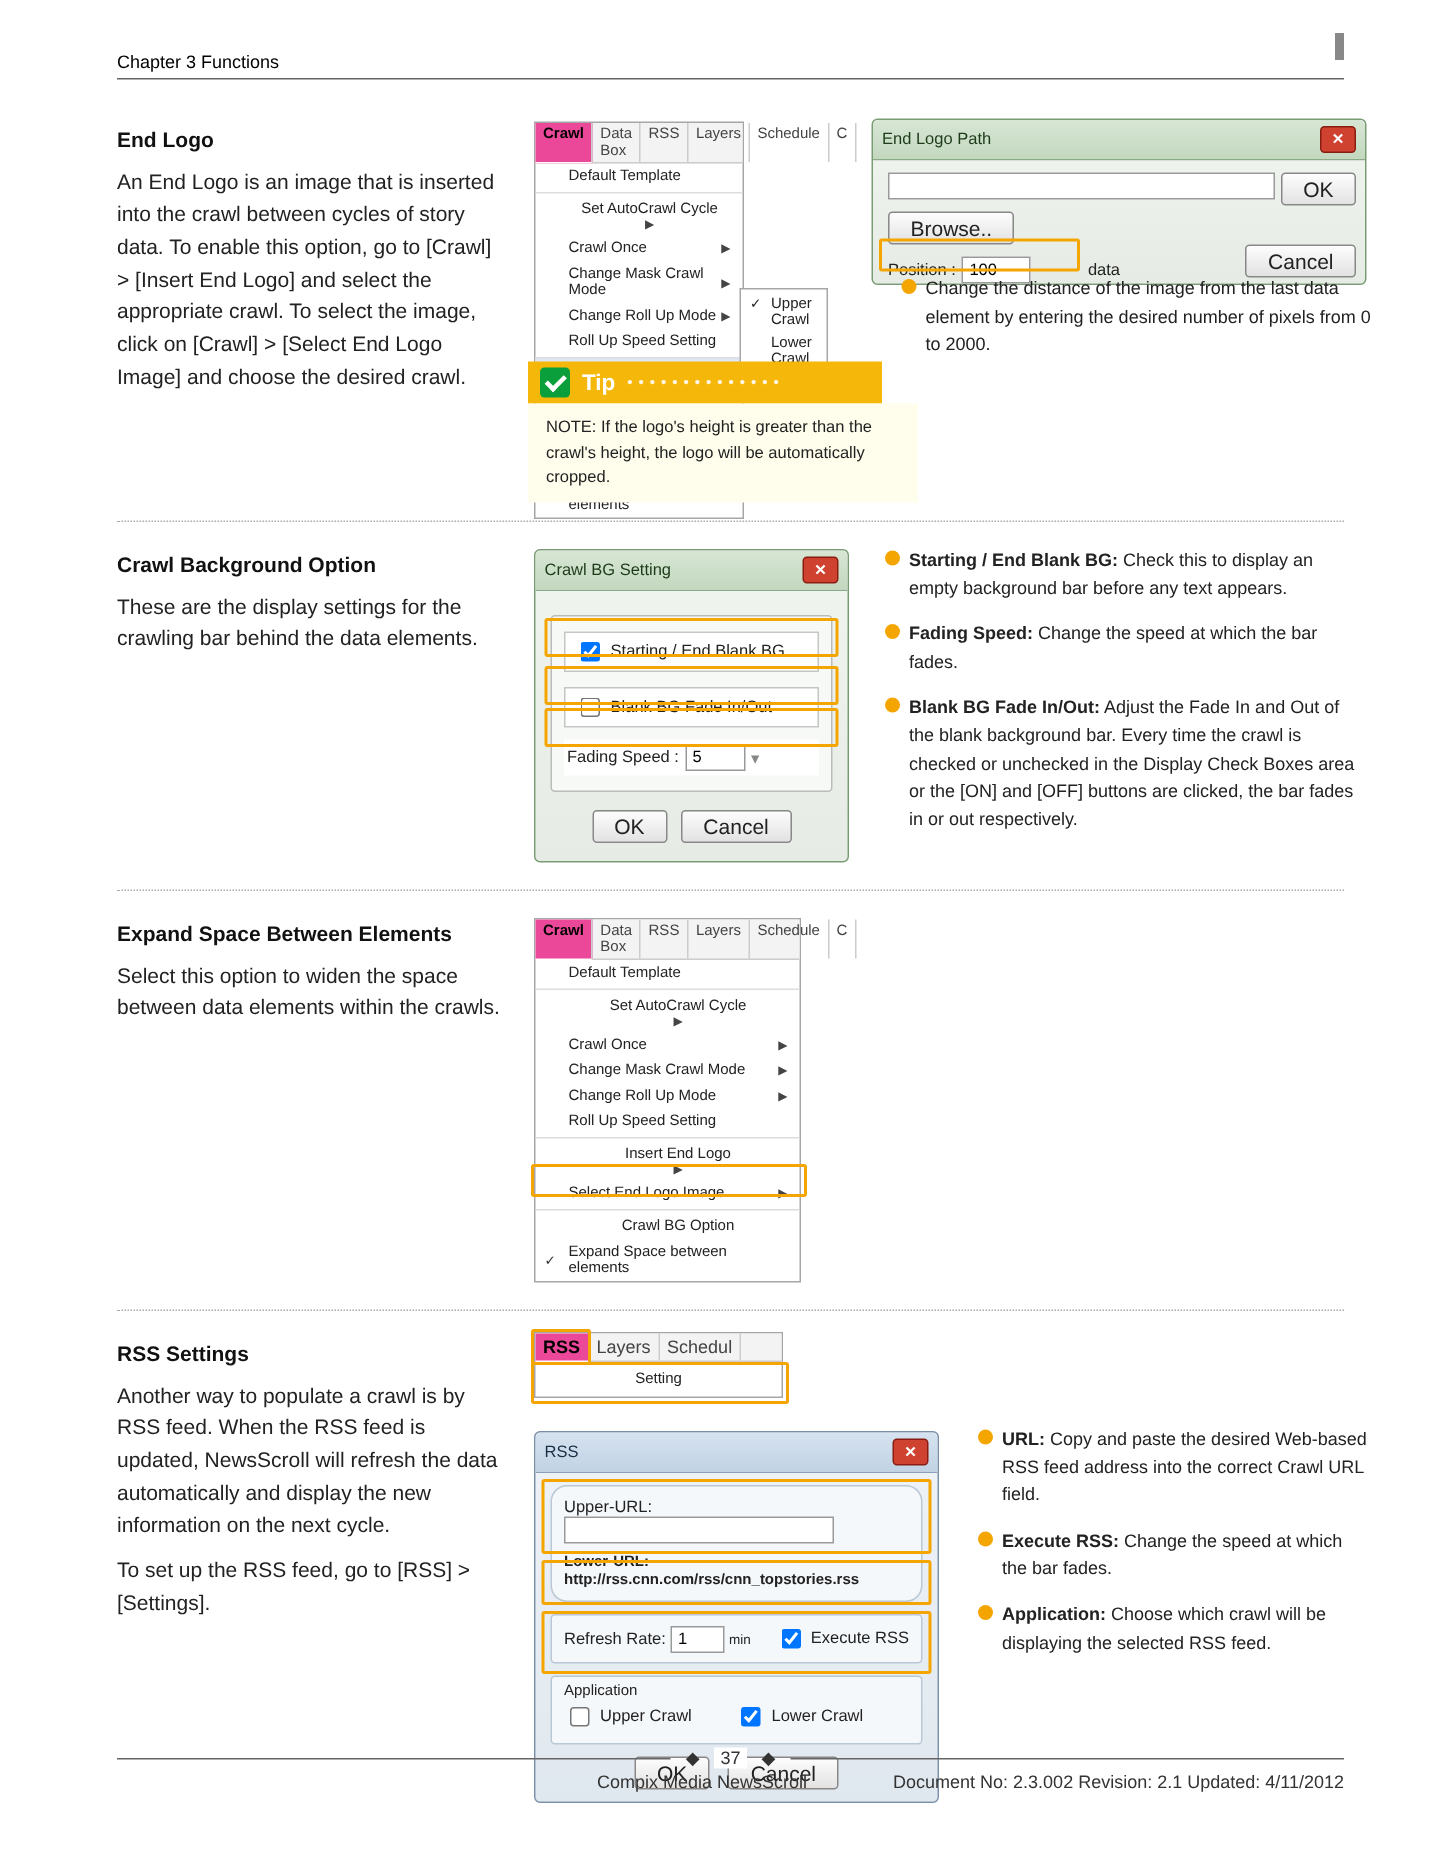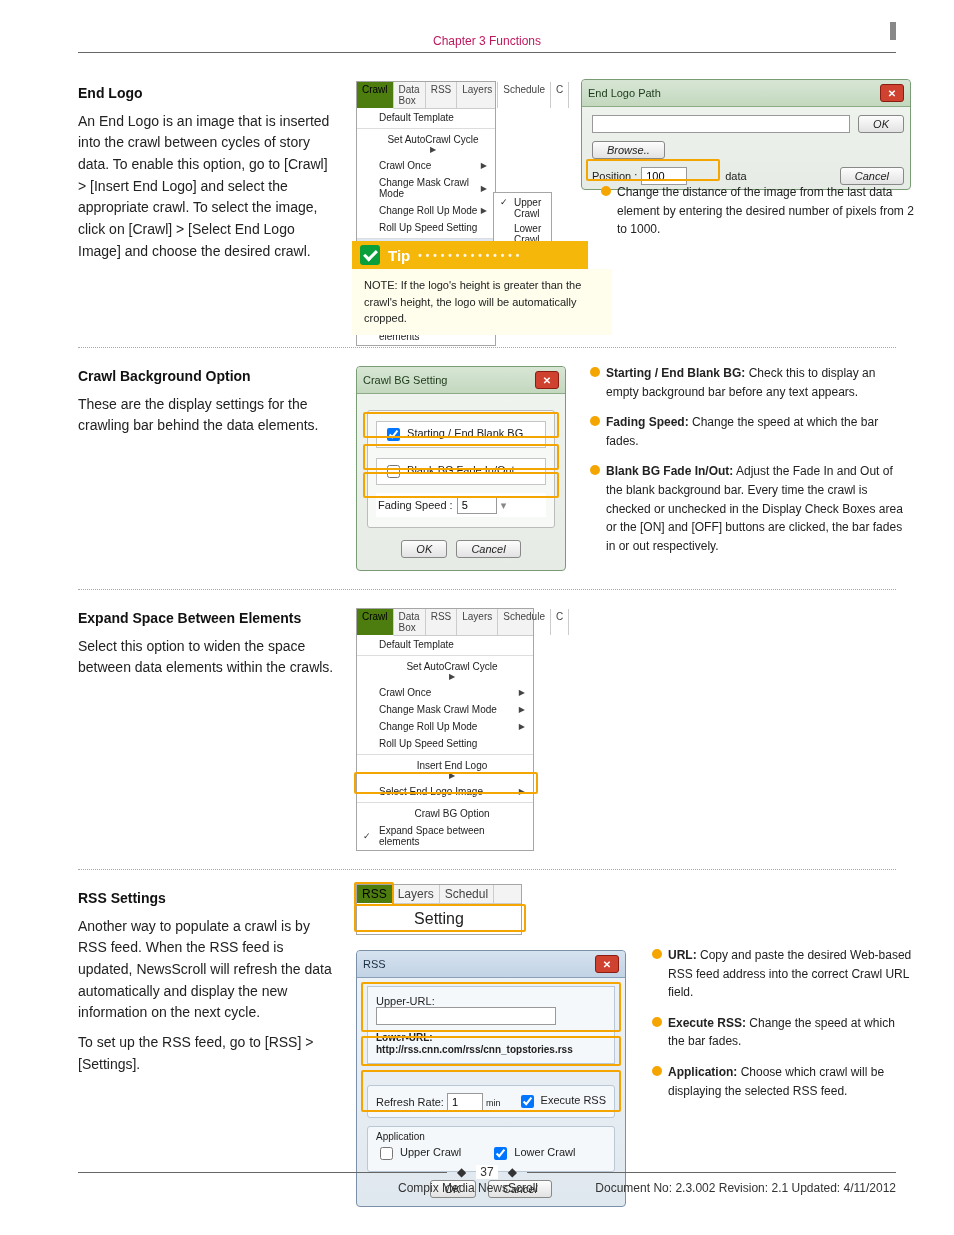--- a/index.html
+++ b/index.html
@@ -1,20 +1,20 @@
 <!DOCTYPE html>
 <html><head>
 <meta charset="utf-8">
 <style>
   @page { size: 954px 1235px; margin: 0; }
   html, body { margin:0; padding:0; background:#fff;
     font-family: Arial, Helvetica, sans-serif; color:#222; }
   .page { position:relative; width:954px; height:1235px; box-sizing:border-box;
     padding:34px 58px 44px 78px; }
-  .header { text-align:center; font-size:12px; color:#be185d; margin-bottom:4px;}
+  .header { text-align:left; font-size:12px; color:#000000; margin-bottom:4px;}
   .header-rule { height:1px; background:#666; margin-bottom:6px; }
   .header-tab { position:absolute; top:22px; right:58px; width:6px; height:18px;
     background:#888; }
 
   .body-area { margin-top:30px; }
 
   .row { display:flex; align-items:flex-start; }
   .left-col { width:260px; padding-right:18px; font-size:14px; line-height:1.55; }
   .left-col h3 { font-size:14px; margin:0 0 6px 0; color:#111; font-weight:bold;}
   .left-col p { margin:0 0 8px 0; }
@@ -40,34 +40,34 @@
   .dlg { background:linear-gradient(#f0f5ef,#e6ece5); border:1px solid #7a9c74;
     border-radius:4px; font-size:11px; }
   .dlg-title { display:flex; justify-content:space-between; align-items:center;
     padding:4px 6px; background:linear-gradient(#d7e6d4,#c3d8bf);
     border-bottom:1px solid #8aab85; border-radius:4px 4px 0 0; color:#1d3a19;}
   .dlg-x { background:#d04230; color:#fff; width:22px; height:16px;
     border:1px solid #8a1d12; border-radius:3px; font-size:10px;
     display:flex; align-items:center; justify-content:center; font-weight:bold;}
   .dlg-body { padding:8px 10px; }
   .btn { background:linear-gradient(#fdfdfd,#e2e2e2); border:1px solid #888;
-    border-radius:3px; padding:2px 14px; font-size:11px; color:#222;
-    display:inline-block;font-style:italic;}
+    border-radius:3px; padding:2px 14px; font-size:14px; color:#222;
+    display:inline-block;}
   .dlg input[type=text]{ border:1px solid #999; font-size:11px;
     padding:2px 4px; background:#fff;}
   .dlg .cb { margin-right:4px; vertical-align:middle;}
 
   
   .menu-box { border:1px solid #a6a6a6; background:#fff; font-size:10px;
     width:210px;}
   .menu-tabs { display:flex; background:#f3f3f3; border-bottom:1px solid #ccc;
     font-size:10px;}
   .menu-tabs span { padding:2px 5px; border-right:1px solid #ccc; color:#444;}
-  .menu-tabs span.sel { background:#4d7c0f; border-bottom:1px solid #fff;
-    margin-bottom:-1px; color:#000; font-weight:normal;}
+  .menu-tabs span.sel { background:#ec4899; border-bottom:1px solid #fff;
+    margin-bottom:-1px; color:#000; font-weight:bold;}
   .menu-item { padding:3px 8px 3px 22px; position:relative; display:flex;
     justify-content:space-between; align-items:center; color:#222;}
   .menu-item .arrow { font-size:8px; color:#444;}
   .menu-item.sep { border-top:1px solid #ddd; margin-top:2px; padding-top:5px;flex-direction:column;}
   .menu-item .check { position:absolute; left:6px; font-size:9px; color:#333;}
   .submenu { position:absolute; background:#fff; border:1px solid #a6a6a6;
     font-size:10px; padding:2px 0; }
   .submenu div { padding:2px 10px 2px 20px; position:relative;}
   .submenu div .check { position:absolute; left:6px; font-size:9px;}
 
@@ -184,21 +184,21 @@
             </div>
             <span class="btn" style="position:absolute; right:6px; bottom:4px;">Cancel</span>
             <div class="hi" style="left:4px; top:52px; width:130px; height:18px;"></div>
           </div>
         </div>
 
         <div style="position:absolute; left:245px; top:100px; width:320px;
              font-size:14px; line-height:1.5;">
           <div class="callout">
             <span class="bullet"></span>
-            <span>Change the distance of the image from the last data element by entering the desired number of pixels from 2 to 1000.</span>
+            <span>Change the distance of the image from the last data element by entering the desired number of pixels from 0 to 2000.</span>
           </div>
         </div>
 
         <div style="position:absolute; left:-4px; top:152px;">
           <div class="tip-banner">
             <span class="tip-icon"></span>
             <span>Tip</span>
             <span class="tip-dots">••••••••••••••</span>
           </div>
           <div class="tip-note">NOTE: If the logo's height is greater than the crawl's height, the logo will be automatically cropped.</div>
@@ -338,37 +338,37 @@
         <p>To set up the RSS feed, go to [RSS] &gt; [Settings].</p>
       </div>
       <div class="right-col" style="min-height:300px;">
 
         <div class="menu-box" style="width:164px; position:absolute; left:0; top:-4px;">
           <div class="menu-tabs" style="font-size:12px;">
             <span class="sel">RSS</span>
             <span>Layers</span>
             <span>Schedul</span>
           </div>
-          <div class="menu-item" style="font-size:16px; justify-content:center; padding:6px 16px;">
+          <div class="menu-item" style="font-size:10px; justify-content:center; padding:6px 16px;">
             <span>Setting</span>
           </div>
         </div>
         <div class="hi" style="left:-2px; top:-6px; width:36px; height:20px;"></div>
         <div class="hi" style="left:-2px; top:16px; width:168px; height:24px;"></div>
 
         <div class="dlg" style="position:absolute; left:0; top:62px; width:268px;
              background:linear-gradient(#eef3f7,#e0e8ef); border-color:#7a8fa8;">
           <div class="dlg-title" style="background:linear-gradient(#d6e2ef,#c1d3e5);
                border-color:#8aa0b9; color:#1a2e45;">
             <span>RSS</span>
             <span class="dlg-x">✕</span>
           </div>
           <div class="dlg-body" style="position:relative;">
             <div style="border:1px solid #bac7d4; background:#f5f8fb;
-                 padding:8px; border-radius:0; margin-bottom:21px;">
+                 padding:8px; border-radius:11px; margin-bottom:8px;">
               <div style="margin-bottom:6px;">
                 <span>Upper-URL:</span>
                 <input type="text" style="width: 170px;">
               </div>
               <div>
                 <span style="font-size:10px;font-weight:bold;">Lower-URL: http://rss.cnn.com/rss/cnn_topstories.rss</span>
               </div>
             </div>
             <div style="border:1px solid #bac7d4; background:#f5f8fb;
                  padding:6px 8px; border-radius:3px; margin-bottom:8px;

